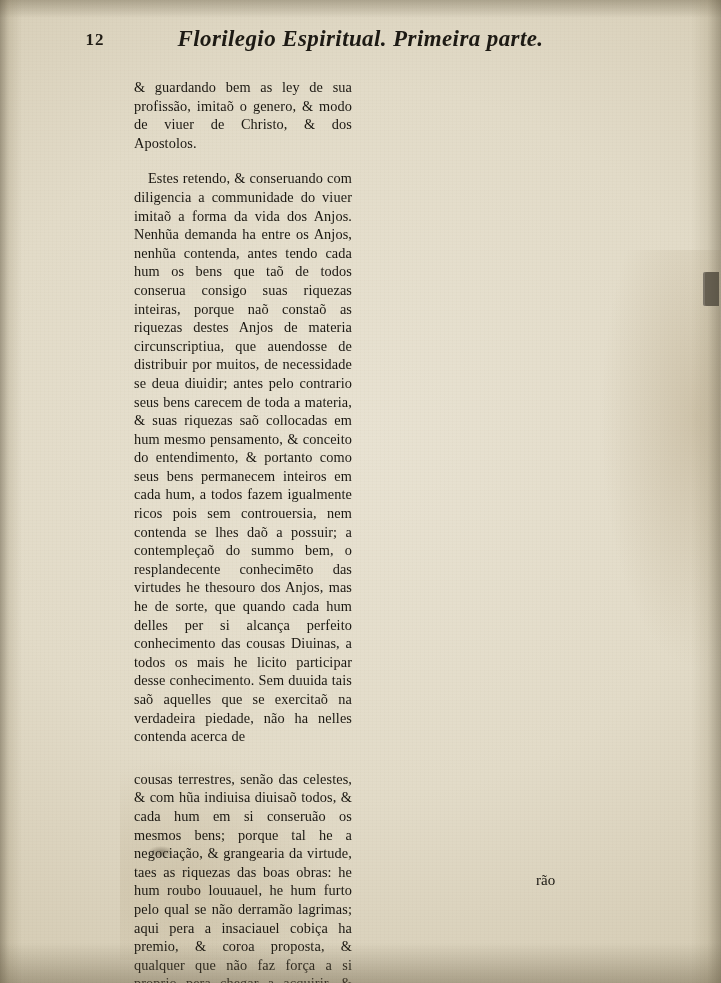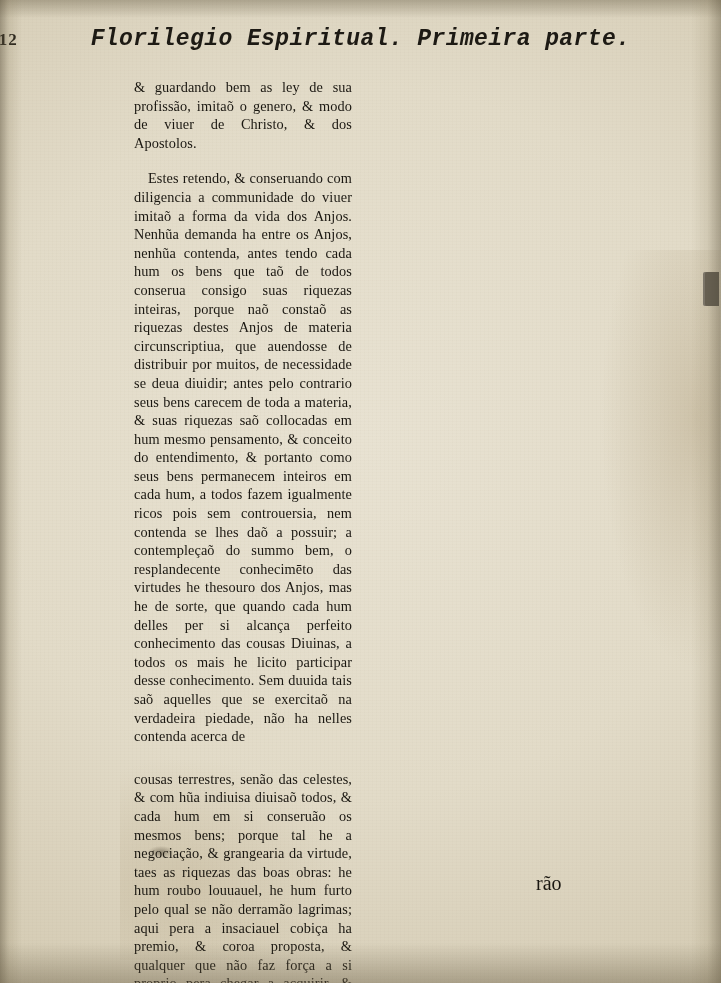--- a/index.html
+++ b/index.html
@@ -94,21 +94,21 @@
   .folio {
     position: absolute;
     left: -92px;
     top: 4px;
     font-size: 17px;
     font-weight: bold;
     letter-spacing: 1px;
     color: #211d16;
   }
   .running-title {
-    font-family: Liberation Mono, monospace;
+    font-family: Liberation Serif, serif;
     font-style: italic;
     font-size: 23px;
     font-weight: bold;
     letter-spacing: 0.4px;
     color: #1d1a14;
     white-space: nowrap;
   }
 
   
   .columns {
@@ -138,21 +138,21 @@
   .col p + p {
     margin-top: 17px;
   }
   .indent {
     text-indent: 14px;
   }
   .catchword {
     position: absolute;
     left: 536px;
     top: 872px;
-    font-size: 20px;
+    font-size: 15px;
     color: #1a1711;
     font-family: "Liberation Serif", serif;
   }
   .blot-1 {
     position: absolute;
     left: 148px;
     top: 846px;
     width: 26px; height: 12px;
     background: radial-gradient(ellipse at 50% 50%, rgba(60,52,36,0.42) 0%, rgba(255,255,255,0) 72%);
   }

